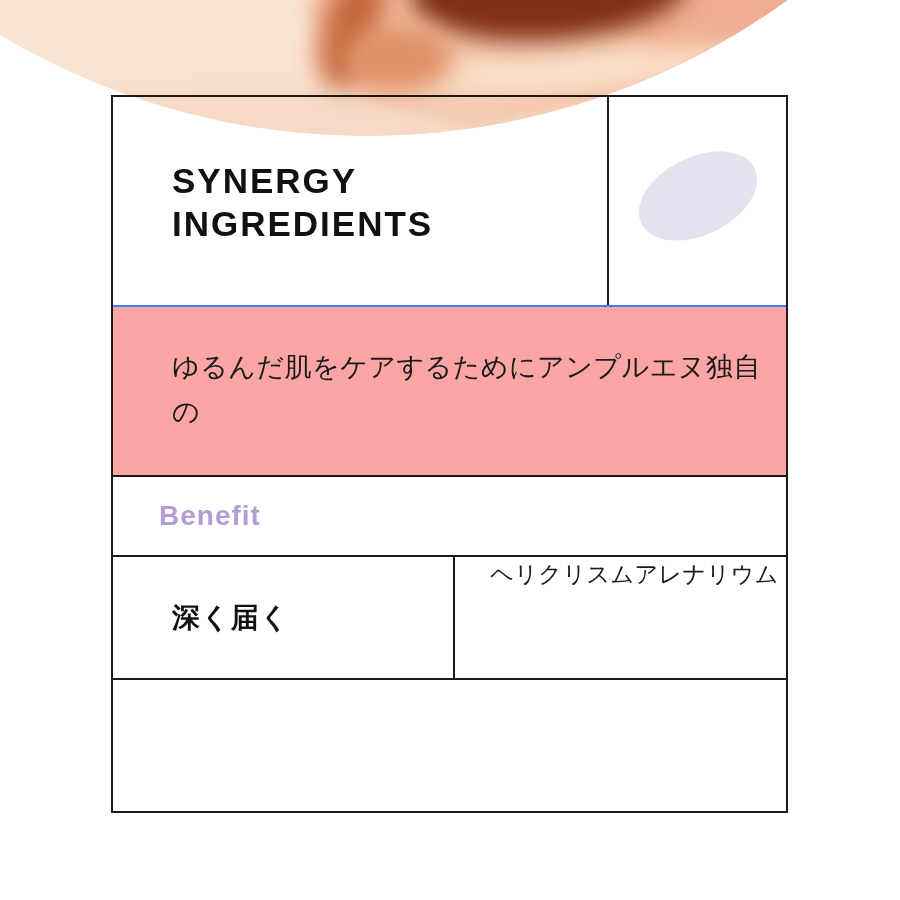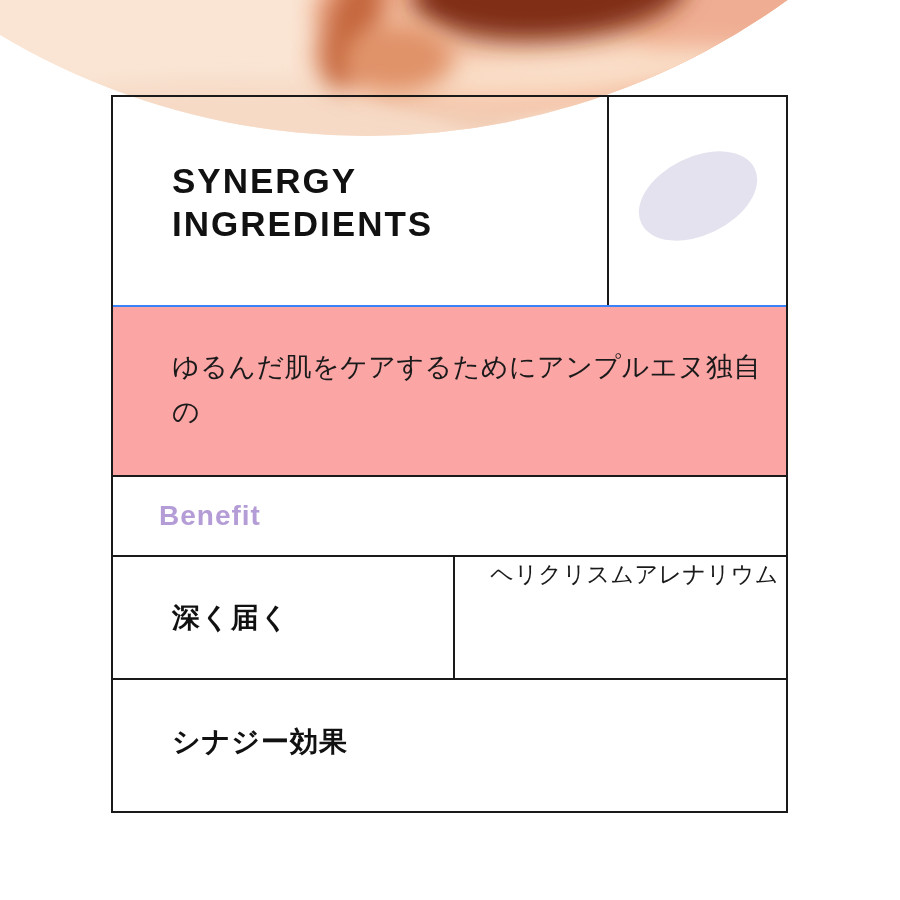--- a/index.html
+++ b/index.html
@@ -164,16 +164,15 @@
   </div>
 
   <div class="row row-pair first">
     <div class="cell-benefit">深く届く</div>
     <div class="cell-ingredient">
       <span class="ing-line">ヘリクリスムアレナリウム</span>
     </div>
   </div>
 
   <div class="row row-pair second">
-    <div class="cell-benefit">シナジー効果</div>
   </div>
 
 </div>
 
 </body></html>

